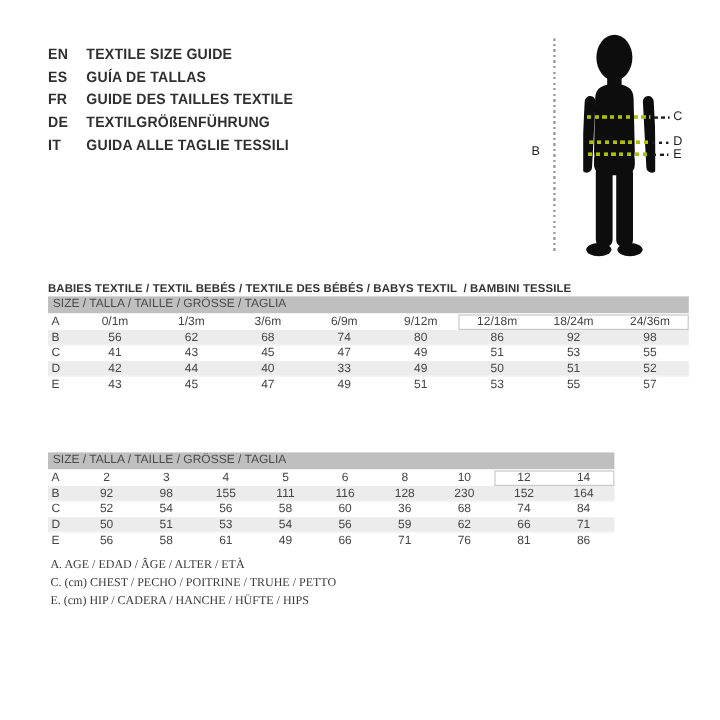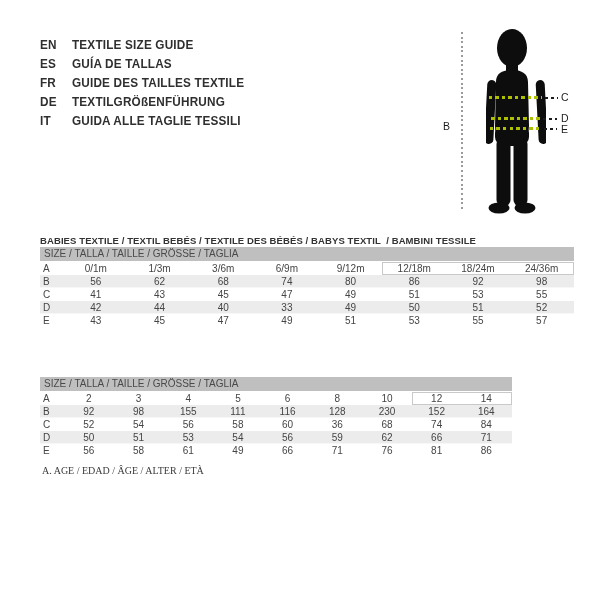--- a/index.html
+++ b/index.html
@@ -233,15 +233,17 @@
           <span class="cell">76</span>
           <span class="cell">81</span>
           <span class="cell">86</span>
         </div>
       </div>
   <div class="hlbox" style="left: 372px; top: 15px; width: 100px; height: 13px;"></div>
     </div>
 
   <div class="legend">
     <div class="legend-line">A. AGE / EDAD / ÂGE / ALTER / ETÀ</div>
+    <div class="legend-line">C. (cm) CHEST / PECHO / POITRINE / TRUHE / PETTO</div>
+    <div class="legend-line">E. (cm) HIP / CADERA / HANCHE / HÜFTE / HIPS</div>
   </div>
 
 </div>
 
 </body></html>

